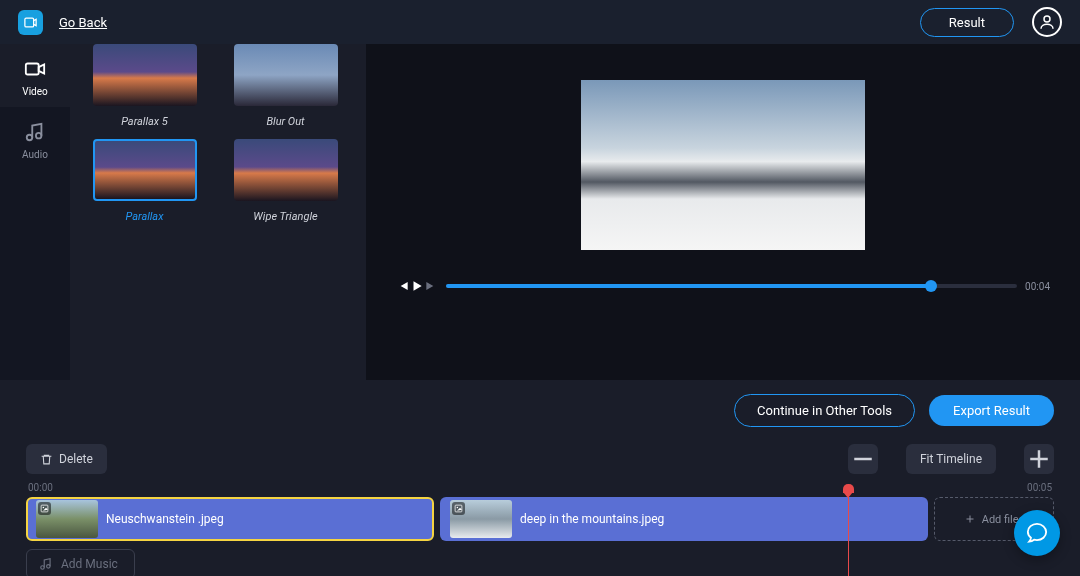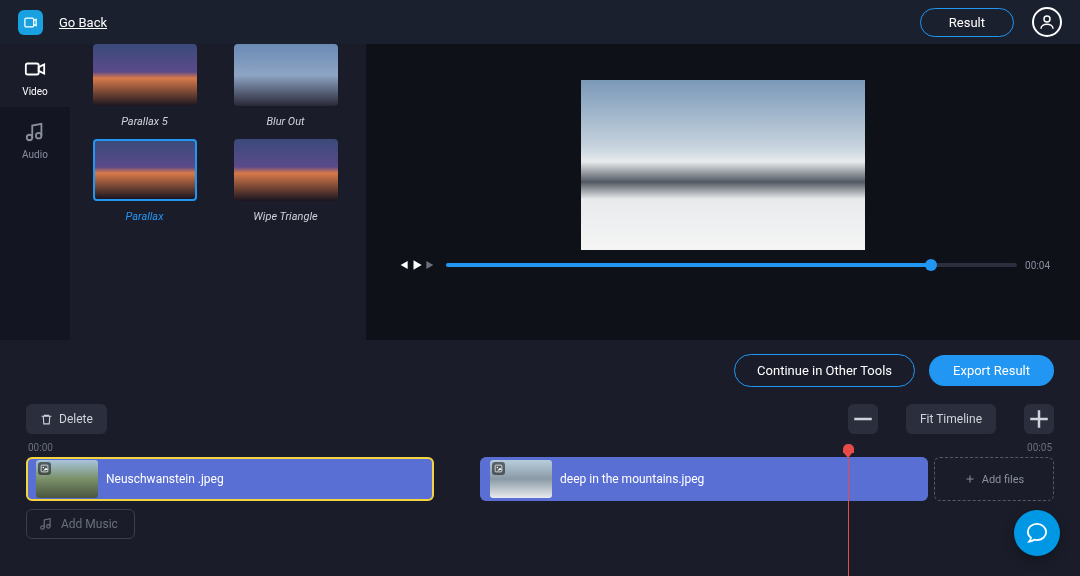--- a/index.html
+++ b/index.html
@@ -9,39 +9,39 @@
 .topbar { height: 44px; display: flex; align-items: center; padding: 0 18px; background: #1a202e; }
 .logo { width: 25px; height: 25px; background: #18a0e0; border-radius: 6px; display: flex; align-items: center; justify-content: center; margin-right: 16px; }
 .logo svg { width: 15px; height: 15px; }
 .goback { color: #fff; text-decoration: underline; font-size: 13px; cursor: pointer; }
 .topbar-spacer { flex: 1; }
 .premium-btn { border: 1.5px solid #2196f3; color: #fff; background: transparent; padding: 6px 28px; border-radius: 18px; font-size: 13px; cursor: pointer; margin-right: 18px; }
 .avatar { width: 30px; height: 30px; border: 2px solid #fff; border-radius: 50%; display: flex; align-items: center; justify-content: center; cursor: pointer; }
 .avatar svg { width: 18px; height: 18px; }
 
 
-.main { display: flex; height: 296px; justify-content: flex-end; }
+.main { display: flex; height: 336px; justify-content: flex-end; }
 .side-tabs { width: 70px; background: #131622; display: flex; flex-direction: column; align-items: center; }
 .side-tab { width: 70px; padding: 14px 0 10px; display: flex; flex-direction: column; align-items: center; cursor: pointer; color: #8a8f9e; }
 .side-tab.active { background: #1a1d29; color: #fff; }
 .side-tab svg { width: 22px; height: 22px; margin-bottom: 6px; }
 .side-tab-label { font-size: 10px; }
 
 .effects-panel { width: 290px; background: #1a1d29; padding: 0 14px 10px; overflow-y: auto; }
 .effects-grid { display: grid; grid-template-columns: 1fr 1fr; gap: 10px 20px; }
 .effect-item { display: flex; flex-direction: column; align-items: center; cursor: pointer; font-style: italic; }
 .effect-thumb { width: 104px; height: 62px; border-radius: 4px; background: linear-gradient(180deg, #3a4a7a 0%, #5b4a8a 45%, #d87a4a 55%, #1a1520 100%); }
 .effect-thumb.bluish { background: linear-gradient(180deg, #6a8ab5 0%, #8ea5c5 50%, #2a2838 100%); }
 .effect-item.selected .effect-thumb { border: 2px solid #2196f3; }
 .effect-label { font-size: 11px; color: #d0d3db; margin-top: 8px; text-align: center; line-height: 1.4; }
 .effect-item.selected .effect-label { color: #2196f3; }
 
 .preview-panel { flex: 1; background: #0f1119; display: flex; flex-direction: column; align-items: center; padding: 36px 20px 18px; margin-left: 6px; }
 .preview-video { width: 284px; height: 170px; background: linear-gradient(180deg, #7a98b8 0%, #c8d4de 40%, #e8ebed 48%, #525862 60%, #e8eaec 70%, #f5f5f5 100%); position: relative; }
-.controls-row { display: flex; align-items: center; width: 100%; padding: 0 10px; margin-top: 8px; gap: 0; }
+.controls-row { display: flex; align-items: center; width: 100%; padding: 0 10px; margin-top: 29px; gap: 0; }
 .ctrl-btn { background: none; border: none; color: #fff; cursor: pointer; display: flex; align-items: center; }
 .ctrl-btn.dim { color: #6a6f7e; }
 .ctrl-btn svg { width: 14px; height: 14px; }
 .progress { flex: 1; height: 4px; background: #2a2e3d; border-radius: 2px; position: relative; margin: 0 8px; }
 .progress-fill { position: absolute; left: 0; top: 0; bottom: 0; width: 85%; background: #2196f3; border-radius: 2px; }
 .progress-thumb { position: absolute; right: -6px; top: -4px; width: 12px; height: 12px; background: #2196f3; border-radius: 50%; }
 .time-label { font-size: 10px; color: #8a8f9e; }
 
 
 .actions-row { height: 60px; display: flex; align-items: center; justify-content: flex-end; padding: 0 26px; gap: 14px; }
@@ -65,21 +65,21 @@
 
 .clip-row { display: flex; gap: 6px; margin-bottom: 8px; }
 .clip { background: #5a6fd4; border-radius: 6px; height: 44px; display: flex; align-items: center; padding: 0 10px; gap: 8px; position: relative; overflow: hidden; }
 .clip.selected { border: 2px solid #f5d442; padding: 0 8px; }
 .clip-thumb { width: 62px; height: 38px; border-radius: 3px; background: linear-gradient(180deg, #a8c4dd 0%, #7a9068 50%, #4a5640 100%); position: relative; }
 .clip-thumb.mountain { background: linear-gradient(180deg, #b8cddb 0%, #8a9aa5 50%, #e8ebee 100%); }
 .clip-badge { position: absolute; top: 2px; left: 2px; background: rgba(0,0,0,.5); border-radius: 3px; padding: 2px; }
 .clip-badge svg { width: 9px; height: 9px; display: block; }
 .clip-name { font-size: 12px; color: #fff; }
 .clip.c1 { width: 408px; }
-.clip.c2 { flex: 1; margin-left: 40px; }
+.clip.c2 { flex: 1; }
 .add-files { border: 1.5px dashed #555a6a; border-radius: 6px; width: 120px; display: flex; align-items: center; justify-content: center; gap: 6px; color: #8a8f9e; font-size: 11px; cursor: pointer; }
 .add-files svg { width: 12px; height: 12px; }
 
 .music-btn { background: transparent; border: 1px solid #3a3e4d; color: #6a6f7e; padding: 7px 16px 7px 12px; border-radius: 6px; font-size: 12px; cursor: pointer; display: flex; align-items: center; gap: 8px; }
 .music-btn svg { width: 14px; height: 14px; }
 
 
 .chat-fab { position: absolute; right: 20px; bottom: 20px; width: 46px; height: 46px; border-radius: 50%; background: #0098e5; display: flex; align-items: center; justify-content: center; cursor: pointer; box-shadow: 0 4px 12px rgba(0,0,0,.3); }
 .chat-fab svg { width: 22px; height: 22px; }
 

